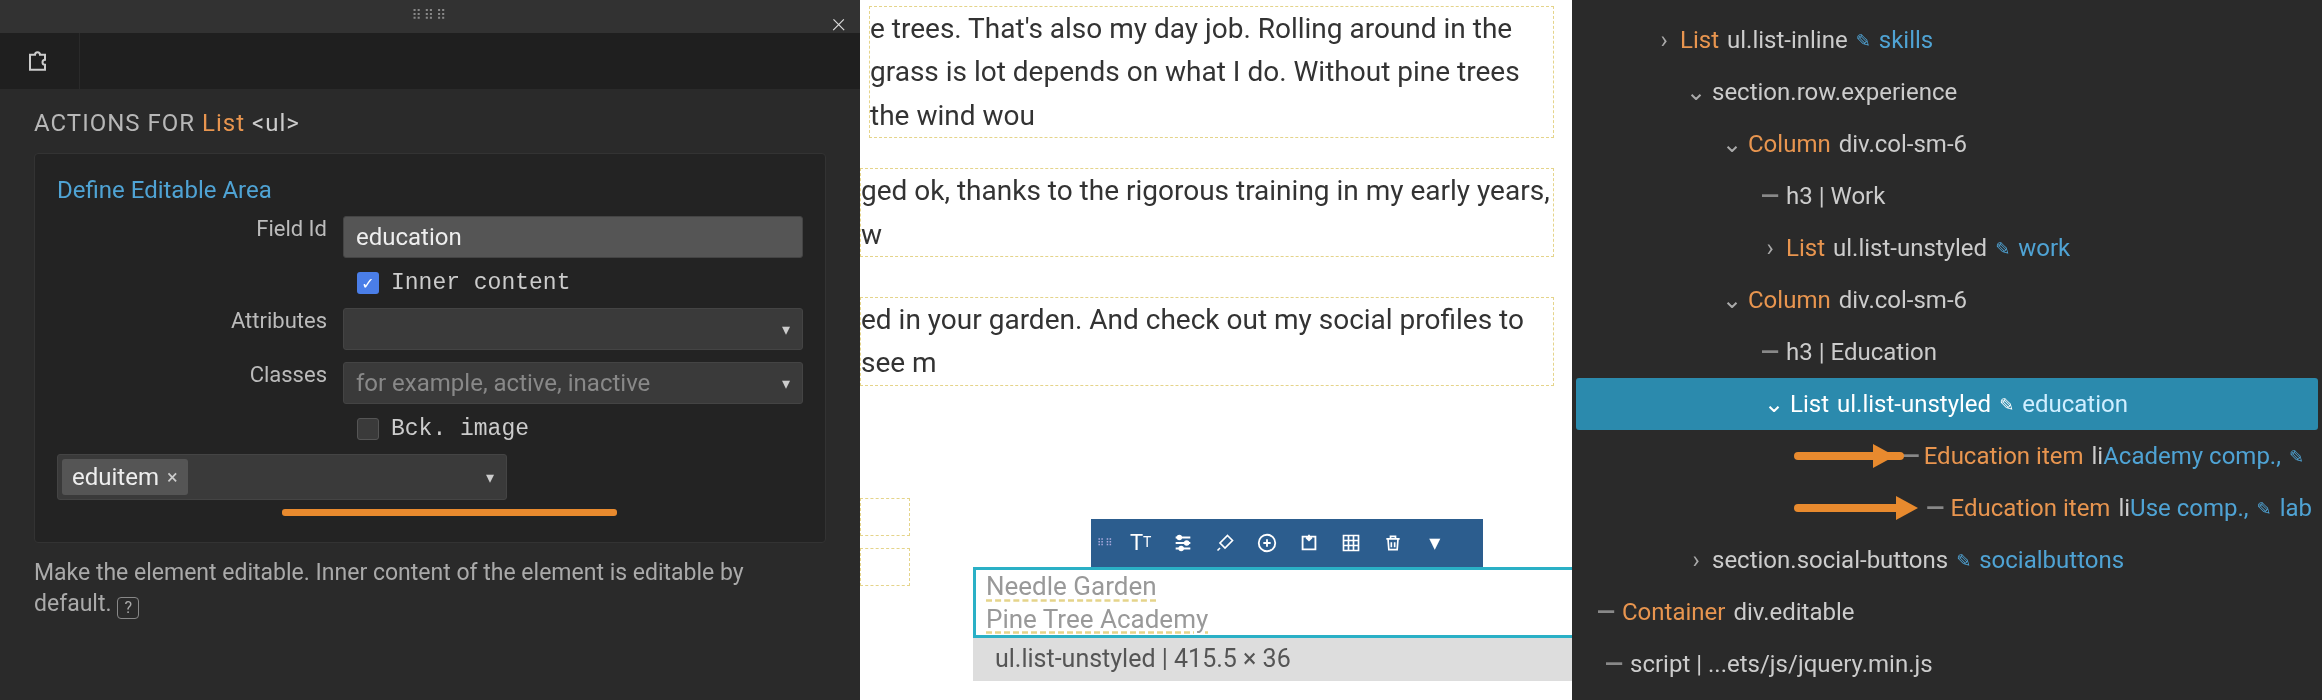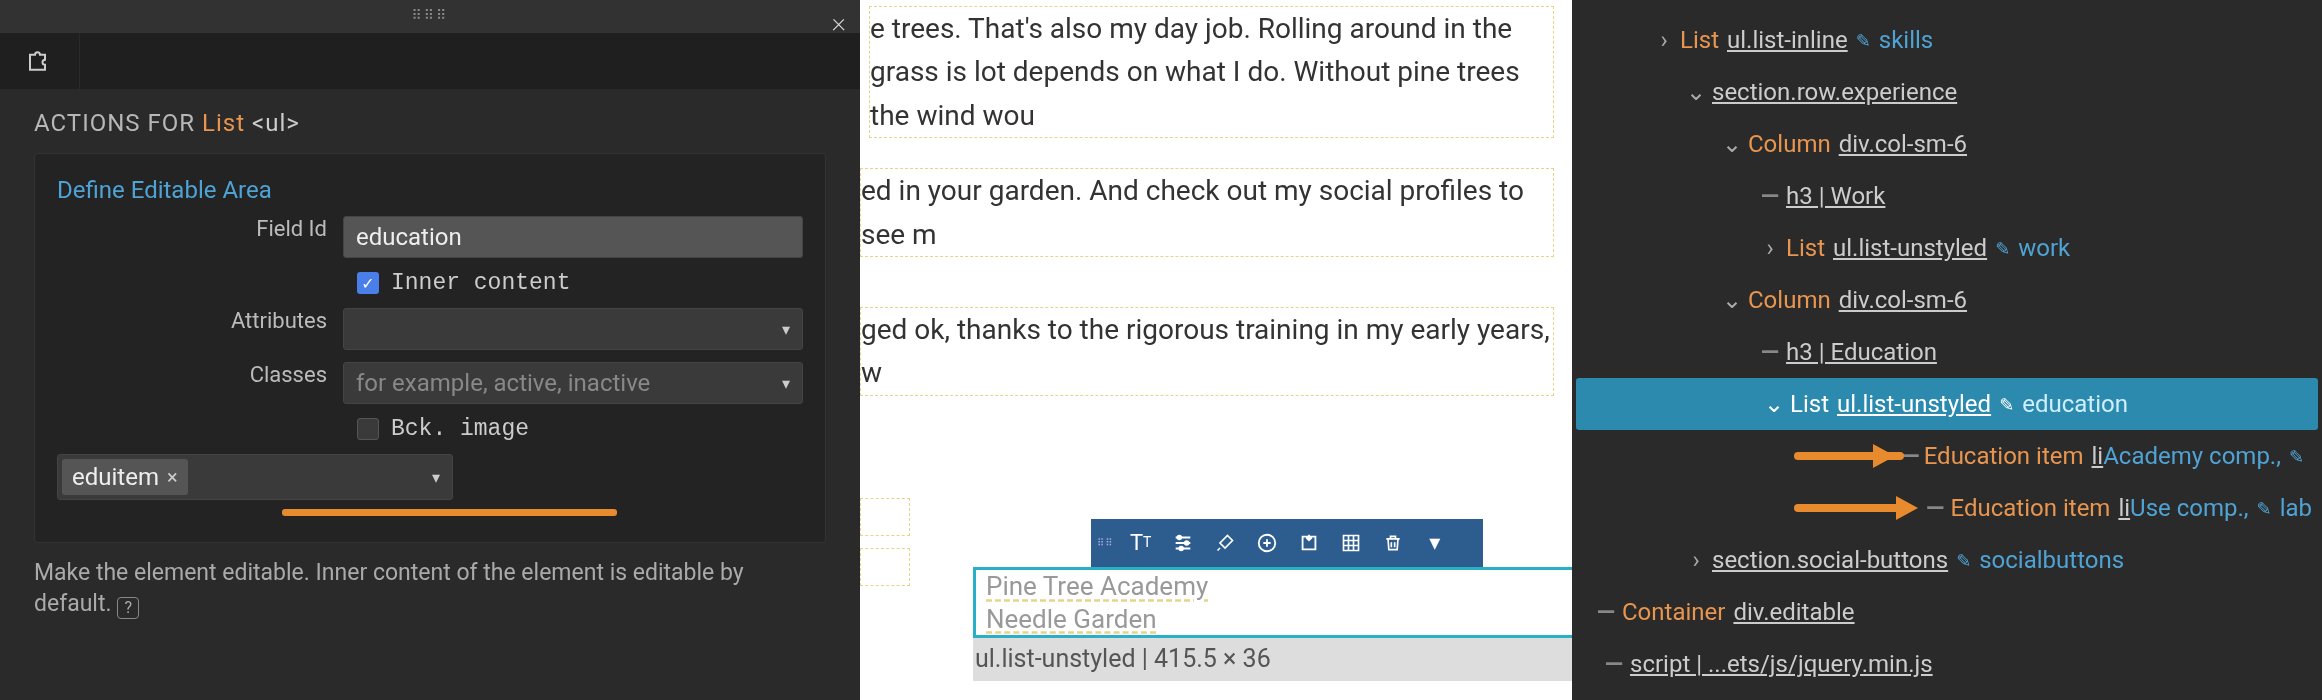--- a/index.html
+++ b/index.html
@@ -26,21 +26,21 @@
   
   .txt-input { width: 460px; height: 42px; background: #555; border: 1px solid #444; color: #eee; font-size: 24px; padding: 0 12px; border-radius: 3px; }
   .select-box { width: 460px; height: 42px; background: #3a3a3a; border: 1px solid #444; border-radius: 3px; display: flex; align-items: center; justify-content: space-between; padding: 0 12px; color: #888; font-size: 24px; cursor: pointer; }
   .chevron { font-size: 16px; color: #ccc; }
   
   .chk { width: 22px; height: 22px; border-radius: 3px; margin-right: 12px; display: inline-flex; align-items: center; justify-content: center; flex-shrink: 0; }
   .chk.on { background: #4a7ee8; color: #fff; font-size: 16px; }
   .chk.off { background: #3a3a3a; border: 1px solid #555; }
   .chk-label { font-size: 23px; color: #ccc; font-family: Liberation Mono, monospace; }
   
-  .token-box { width: 396px; min-height: 46px; background: #3a3a3a; border: 1px solid #444; border-radius: 3px; display: flex; align-items: center; padding: 4px; cursor: pointer; }
+  .token-box { width: 450px; min-height: 46px; background: #3a3a3a; border: 1px solid #444; border-radius: 3px; display: flex; align-items: center; padding: 4px; cursor: pointer; }
   .token { background: #555; border-radius: 3px; padding: 4px 10px; font-size: 24px; color: #eee; display: flex; align-items: center; gap: 8px; }
   .token-x { cursor: pointer; font-size: 20px; color: #ccc; }
   .token-box .chevron { margin-left: auto; margin-right: 8px; }
   
   .underline-orange { height: 7px; background: #e88a2e; border-radius: 3px; }
   .ul1 { margin: -3px 0 0 225px; width: 335px; }
   
   .help-text { padding: 14px 34px 0; font-size: 23px; color: #aaa; line-height: 1.35; }
   .help-icon { display: inline-block; width: 22px; height: 22px; border: 1px solid #888; border-radius: 4px; text-align: center; font-size: 16px; line-height: 20px; vertical-align: -2px; }
   
@@ -55,32 +55,32 @@
   .yellow-stub { position: absolute; left: 0; width: 50px; height: 38px; border: 1px dashed #e5d48a; }
   .ys1 { top: 498px; }
   .ys2 { top: 548px; }
   
   .sel-wrap { position: absolute; left: 113px; top: 519px; width: 670px; }
   .toolbar { background: #2c5d8e; height: 48px; display: flex; align-items: center; padding: 0 6px; gap: 4px; margin-left: 118px; width: 392px; }
   .tb-icon { width: 38px; height: 38px; display: flex; align-items: center; justify-content: center; color: #fff; font-size: 22px; cursor: pointer; }
   .tb-drag { font-size: 10px; letter-spacing: 1px; color: #aad; margin-right: 4px; }
   .sel-body { border: 3px solid #2ab0c6; background: #fff; }
   .sel-body .line { padding: 0 10px; font-size: 26px; color: #999; text-decoration: underline dashed; text-decoration-color: #e5d48a; text-underline-offset: 4px; line-height: 1.25; }
-  .sel-info { background: #ddd; padding: 2px 2px; font-size: 25px; color: #555; }
+  .sel-info { background: #ddd; padding: 2px 22px; font-size: 25px; color: #555; }
   
   
   .tree { width: 750px; height: 700px; background: #2a2a2a; color: #ccc; font-size: 24px; padding-top: 14px; overflow: hidden; flex-shrink: 0; }
   .tree-row { display: flex; align-items: center; height: 52px; padding: 0 10px; white-space: nowrap; }
   .tree-row.selected { background: #2b8aad; color: #fff; border-radius: 3px; margin: 0 4px; }
   .tree-row .toggle { width: 24px; text-align: center; margin-right: 4px; color: #aaa; }
   .tree-row.selected .toggle { color: #fff; }
   .tree-row .dash { width: 24px; text-align: center; margin-right: 4px; color: #888; font-weight: bold; }
   .name { color: #e8954f; margin-right: 8px; }
   .tree-row.selected .name { color: #fff; }
-  .desc { color: #ccc; text-decoration: underline; }
+  .desc { color: #ccc; }
   .tree-row.selected .desc { color: #fff; }
   .pen { color: #4fa3d4; margin: 0 8px; font-size: 18px; }
   .tree-row.selected .pen { color: #fff; }
   .link { color: #4fa3d4; }
   .tree-row.selected .link { color: #cfeeff; }
   .ind0 { padding-left: 80px; }
   .ind1 { padding-left: 112px; }
   .ind2 { padding-left: 148px; }
   .ind3 { padding-left: 186px; }
   .ind4 { padding-left: 222px; }
@@ -175,22 +175,22 @@
 
   <div class="help-text">
     <span>Make the element editable. Inner content of the element is editable by default.</span>
     <span class="help-icon">?</span>
   </div>
 </div>
 
 <div class="canvas">
   <div class="text-block">
     <p class="dashed para1">e trees. That's also my day job. Rolling around in the grass is lot depends on what I do. Without pine trees the wind wou</p>
+    <p class="dashed para2">ged ok, thanks to the rigorous training in my early years, w</p>
     <p class="dashed para3">ed in your garden. And check out my social profiles to see m</p>
-    <p class="dashed para2">ged ok, thanks to the rigorous training in my early years, w</p>
   </div>
 
   <div class="yellow-stub ys1"></div>
   <div class="yellow-stub ys2"></div>
 
   <div class="sel-wrap">
     <div class="toolbar">
       <span class="tb-drag">⠿⠿</span>
       <span class="tb-icon">T<span style="font-size:14px">T</span></span>
       <span class="tb-icon">
@@ -223,22 +223,22 @@
           </svg>
       </span>
       <span class="tb-icon">
         <svg width="20" height="20" viewBox="0 0 24 24" fill="none" stroke="#fff" stroke-width="2">
             <path d="M4 7h16M9 7V4h6v3M6 7l1 13h10l1-13M10 11v6M14 11v6"></path>
           </svg>
       </span>
       <span class="tb-icon">▾</span>
     </div>
     <div class="sel-body">
+      <div class="line">Needle Garden</div>
       <div class="line">Pine Tree Academy</div>
-      <div class="line">Needle Garden</div>
     </div>
     <div class="sel-info">ul.list-unstyled | 415.5 × 36</div>
   </div>
 </div>
 
 <div class="tree" id="tree">
     <div class="tree-row ind0">
       <span class="toggle">›</span>
       <span class="name">List</span>
       <span class="desc">ul.list-inline</span>

